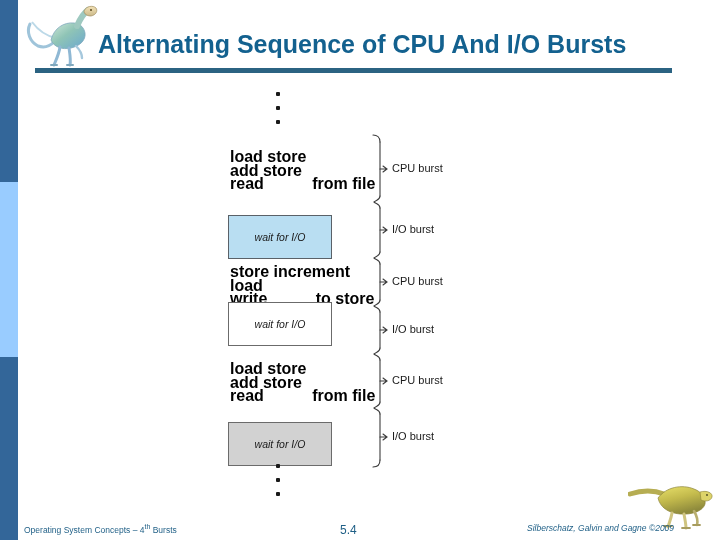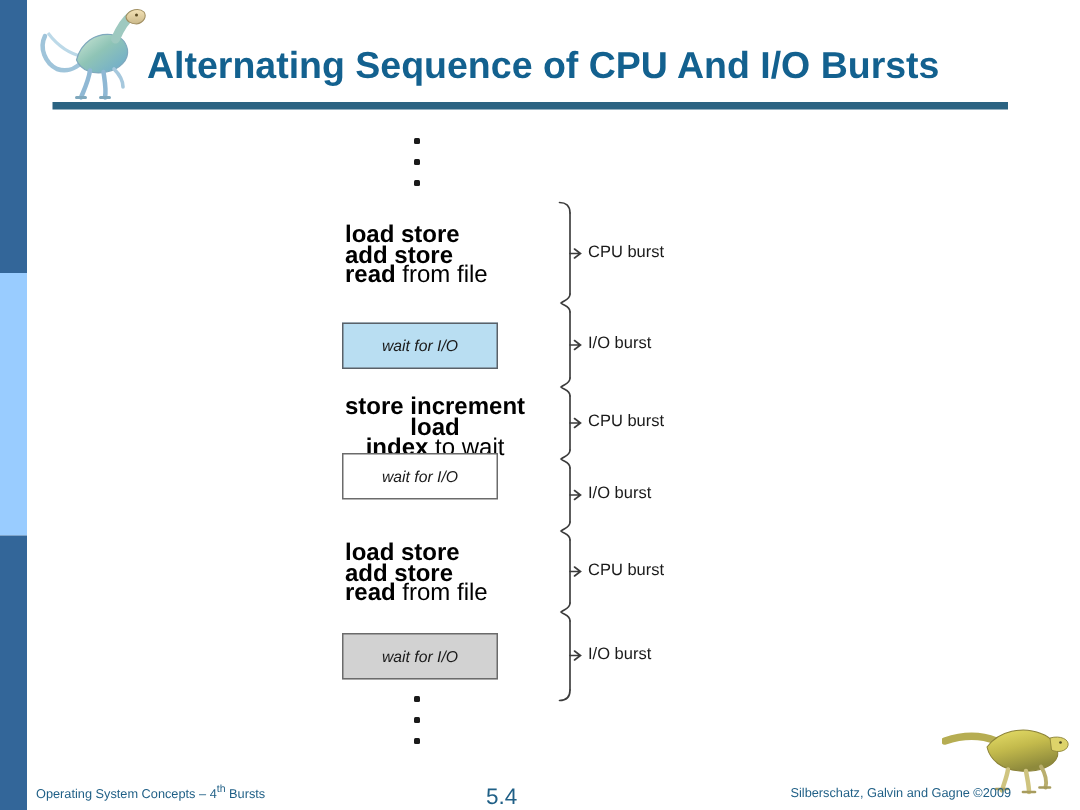--- a/index.html
+++ b/index.html
@@ -94,27 +94,27 @@
 
   .code-block {
     position: absolute;
     left: 8px;
     font-size: 16px;
     line-height: 13.5px;
     color: #000000;
     white-space: nowrap;
   }
   .code-block b { font-weight: bold; }
-  .code-block i { font-weight: normal; font-style: normal; }
+  .code-block i { font-weight: bold; font-style: normal; margin-left: 44px; }
 
   .io-box {
     position: absolute;
     left: 6px;
     width: 104px;
-    height: 31px;
+    height: 44px;
     box-sizing: border-box;
     display: flex;
     align-items: center;
     justify-content: center;
     font-size: 10.5px;
     font-style: italic;
     color: #1a1a1a;
   }
   .io-box.blue { background: #b9def2; border: 1.5px solid #5a6168; }
   .io-box.white { background: #ffffff; border: 1.5px solid #6b6b6b; }
@@ -139,32 +139,33 @@
     position: absolute;
     left: 24px;
     top: 523px;
     font-size: 8.5px;
     color: #1f5f86;
     white-space: nowrap;
   }
   .footer-left sup { font-size: 7px; }
   .footer-center {
     position: absolute;
-    left: 324px;
+    left: 340px;
     top: 523px;
-    font-size: 15px;
+    font-size: 12px;
     color: #1f5f86;
   }
   .footer-right {
     position: absolute;
     left: 527px;
     top: 523px;
     font-size: 8.5px;
     color: #1f5f86;
     white-space: nowrap;
+    font-style: italic;
   }
 </style>
 </head>
 <body>
 
 <div id="slide">
 
   <div class="side-band band-top"></div>
   <div class="side-band band-middle"></div>
   <div class="side-band band-bottom"></div>
@@ -215,24 +216,24 @@
     <div class="code-block" style="top:58px;">
       <div><b>load store</b><i></i></div>
       <div><b>add store</b><i></i></div>
       <div><b>read</b><i> from file</i></div>
     </div>
 
     <div class="io-box blue" style="top:123px;">
       <span>wait for I/O</span>
     </div>
 
-    <div class="code-block" style="top:173px;text-align:center;">
+    <div class="code-block" style="top:173px;">
       <div><b>store increment</b><i></i></div>
       <div><b>load</b><i></i></div>
-      <div><b>index</b><i> to wait</i></div>
+      <div><b>write</b><i> to store</i></div>
     </div>
 
     <div class="io-box white" style="top:210px;">
       <span>wait for I/O</span>
     </div>
 
     <div class="code-block" style="top:270px;">
       <div><b>load store</b><i></i></div>
       <div><b>add store</b><i></i></div>
       <div><b>read</b><i> from file</i></div>

